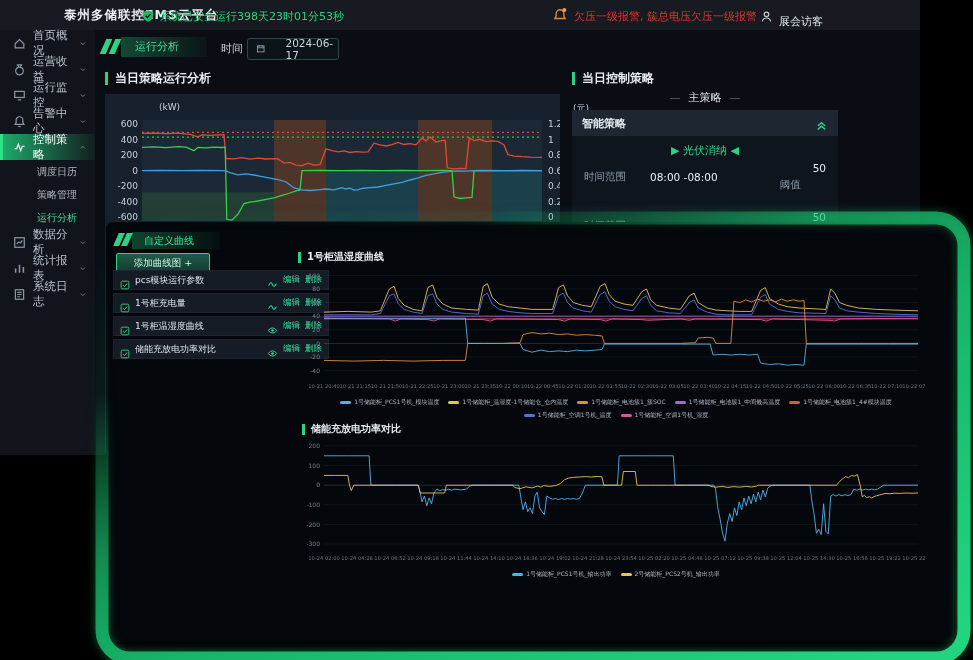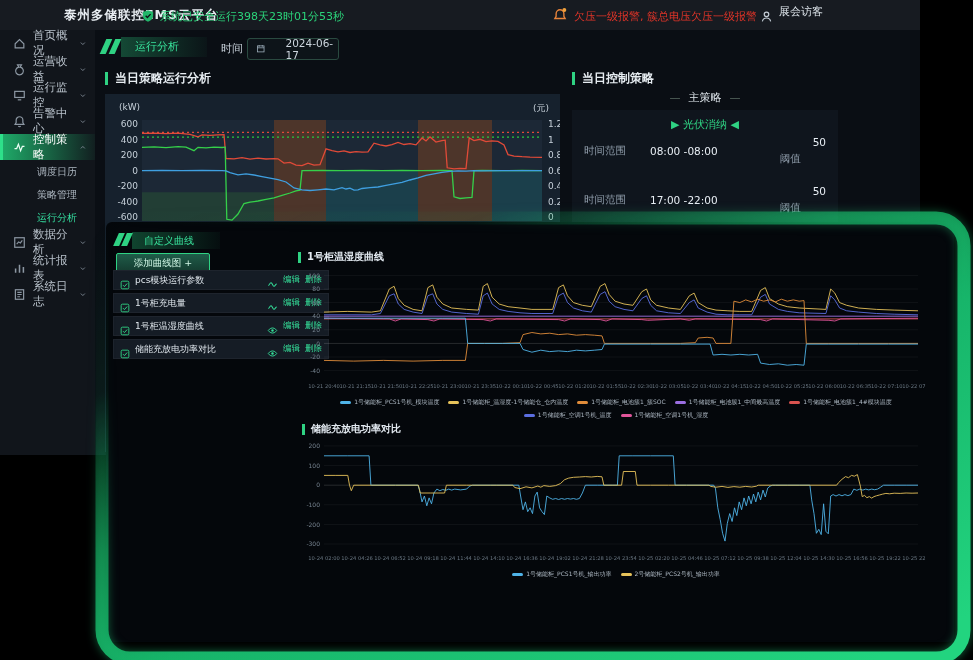--- a/index.html
+++ b/index.html
@@ -9,21 +9,21 @@
 
   
   .page { position:absolute; left:0; top:0; width:920px; height:455px; background:#0a0e14; z-index:1; }
   .topbar { position:absolute; left:0; top:0; width:920px; height:30px; background:#171b21; }
   .brand { position:absolute; left:64px; top:7px; font-size:12.5px; font-weight:bold; color:#e8edf2; letter-spacing:1px; }
   .shield { position:absolute; left:141px; top:8px; width:14px; height:14px; }
   .uptime { position:absolute; left:160px; top:9px; font-size:11px; color:#2bd37a; }
   .alert-ic { position:absolute; left:552px; top:7px; width:16px; height:16px; }
   .alert-txt { position:absolute; left:574px; top:9px; width:182px; font-size:11px; color:#e03428; white-space:nowrap; overflow:hidden; }
   .user-ic { position:absolute; left:760px; top:8px; width:13px; height:13px; color:#c4cdd6; }
-  .user-txt { position:absolute; left:779px; top:4px; font-size:11px; color:#dde4ea; }
+  .user-txt { position:absolute; left:779px; top:14px; font-size:11px; color:#dde4ea; }
 
   .sidebar { position:absolute; left:0; top:30px; width:95px; height:425px; background:#11151b; }
   .side-item { height:26px; display:flex; align-items:center; gap:7px; padding-left:13px; color:#bac3cc; font-size:11.5px; cursor:pointer; }
   .side-item .ic { width:13px; height:13px; color:#8d98a4; flex:none; }
   .side-item .ic svg, .chev svg { width:100%; height:100%; display:block; }
   .side-item .chev { width:9px; height:9px; margin-left:auto; margin-right:8px; color:#7d8894; }
   .side-item.active { background:linear-gradient(90deg, rgba(32,185,112,0.9), rgba(32,185,112,0.06));
     border-left:3px solid #2ee08a; padding-left:10px; color:#fff; }
   .side-item.active .ic { color:#eafff4; }
   .side-sub { height:23px; display:flex; align-items:center; padding-left:37px; font-size:10px; color:#aeb8c2; cursor:pointer; }
@@ -37,21 +37,21 @@
   .datebox { position:absolute; left:152px; top:8px; width:92px; height:22px; border:1px solid #2a4a40;
     background:#0d1419; border-radius:3px; display:flex; align-items:center; gap:20px; padding-left:8px; cursor:pointer; }
   .datebox .ic { width:11px; height:11px; color:#9fb0bd; }
   .datebox span { font-size:10.5px; color:#cdd6de; }
 
   .sec-title { position:absolute; display:flex; align-items:center; gap:7px; }
   .sec-title .bar { width:3px; height:13px; background:#2fd283; }
   .sec-title .txt { font-size:12px; font-weight:bold; color:#e6ecf1; }
 
   .chartA-panel { position:absolute; left:10px; top:64px; width:455px; height:358px; background:#16212d; }
-  .axis-unit { position:absolute; font-size:9px; color:#c7d1da; }
+  .axis-unit { position:absolute; font-size:9px; color:#c7d1da;margin-left:40px; }
 
   .group-row { position:absolute; left:477px; top:60px; width:266px; text-align:center; font-size:11px; color:#dfe6ec; }
   .group-row .dash { color:#5a6a63; margin:0 8px; }
   .strategy-panel { position:absolute; left:477px; top:80px; width:266px; height:134px; background:#0f151d; }
   .sp-header { height:26px; background:#1d2631; display:flex; align-items:center; padding:0 10px; }
   .sp-header .t { font-size:11px; font-weight:bold; color:#e2e9f0; }
   .sp-header .collapse { margin-left:auto; width:13px; height:13px; color:#2fd283; cursor:pointer; }
   .sp-mode { text-align:center; margin-top:7px; font-size:11px; color:#2fd283; }
   .st-row { display:flex; align-items:center; padding:4px 12px 3px 12px; font-size:10.5px; }
   .st-row .lab { color:#8d9aa8; width:66px; flex:none; }
@@ -280,20 +280,26 @@
       <div class="sec-title" style="left:477px;top:40px;">
         <span class="bar"></span>
         <span class="txt">当日控制策略</span>
       </div>
 
       <div class="group-row">
         <span class="dash">—</span><span>主策略</span><span class="dash">—</span>
       </div>
 
       <div class="strategy-panel">
+        <div class="sp-header">
+          <span class="t">智能策略</span>
+          <span class="collapse"><svg viewBox="0 0 12 12">
+                <path d="M2.6 6.4 6 3.4l3.4 3M2.6 9.6 6 6.6l3.4 3" fill="none" stroke="currentColor" stroke-width="1.3"></path>
+              </svg></span>
+        </div>
         <div class="sp-mode">
           <span>▶</span>
           <span>光伏消纳</span>
           <span>◀</span>
         </div>
         <div id="strategy-rows">
             <div class="st-row">
               <span class="lab">时间范围</span>
               <span class="val">08:00 -08:00</span>
               <span class="thr">

